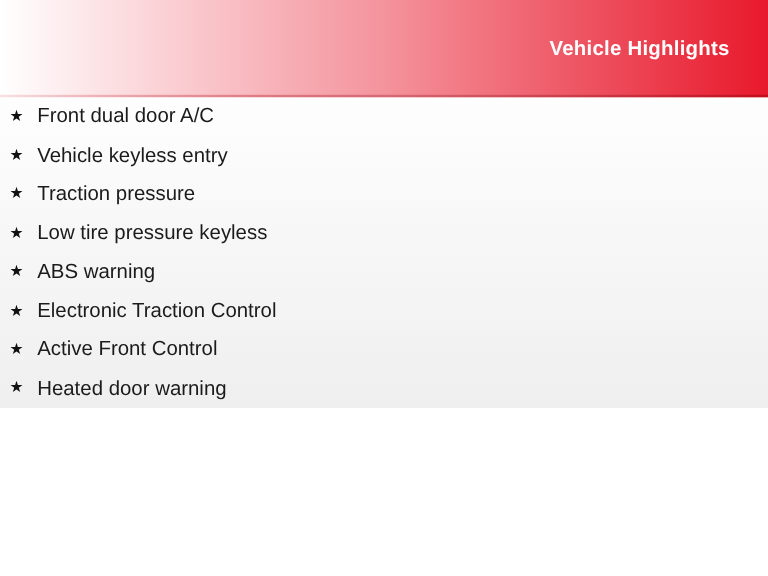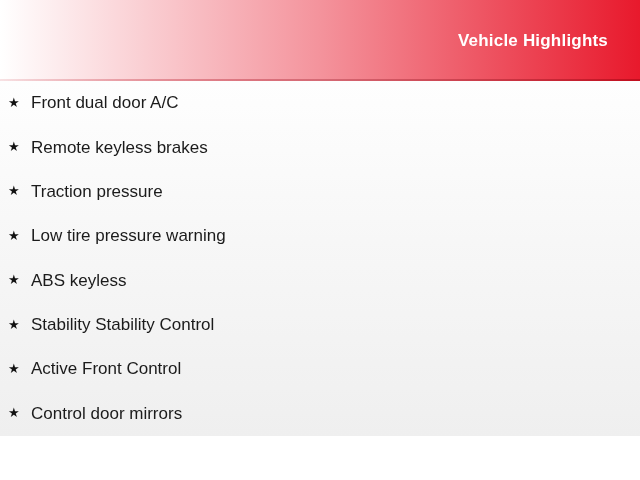--- a/index.html
+++ b/index.html
@@ -8,21 +8,21 @@
   }
   body {
     width: 640px;
     height: 480px;
     overflow: hidden;
     font-family: "Liberation Sans", sans-serif;
     background: #ffffff;
   }
   .panel {
     width: 640px;
-    height: 436px;
+    height: 340px;
     display: flex;
     flex-direction: column;
   }
   
   .header {
     position: relative;
     height: 81px;
     flex: 0 0 auto;
     background: linear-gradient(90deg, #ffffff 0%, #f4939c 50%, var(--header-red) 100%);
     display: flex;
@@ -80,46 +80,46 @@
     <span class="title">Vehicle Highlights</span>
   </div>
   <div class="list" id="highlights-list">
   <div class="item">
     <span class="star">★</span>
     <span class="label">Front dual door A/C</span>
   </div>
 
   <div class="item">
     <span class="star">★</span>
-    <span class="label">Remote keyless brakes</span>
+    <span class="label">Vehicle keyless entry</span>
   </div>
 
   <div class="item">
     <span class="star">★</span>
     <span class="label">Traction pressure</span>
   </div>
 
   <div class="item">
     <span class="star">★</span>
-    <span class="label">Low tire pressure warning</span>
+    <span class="label">Low tire pressure keyless</span>
   </div>
 
   <div class="item">
     <span class="star">★</span>
-    <span class="label">ABS keyless</span>
+    <span class="label">ABS warning</span>
   </div>
 
   <div class="item">
     <span class="star">★</span>
-    <span class="label">Stability Stability Control</span>
+    <span class="label">Electronic Traction Control</span>
   </div>
 
   <div class="item">
     <span class="star">★</span>
     <span class="label">Active Front Control</span>
   </div>
 
   <div class="item">
     <span class="star">★</span>
-    <span class="label">Control door mirrors</span>
+    <span class="label">Heated door warning</span>
   </div>
 </div>
 </div>
 
 </body></html>

